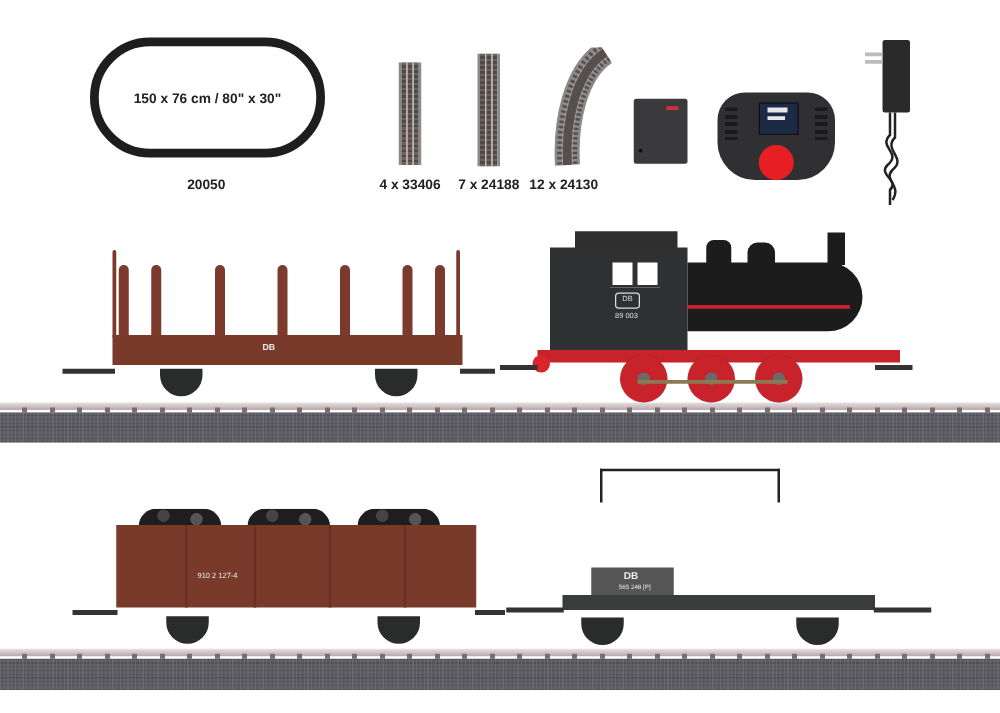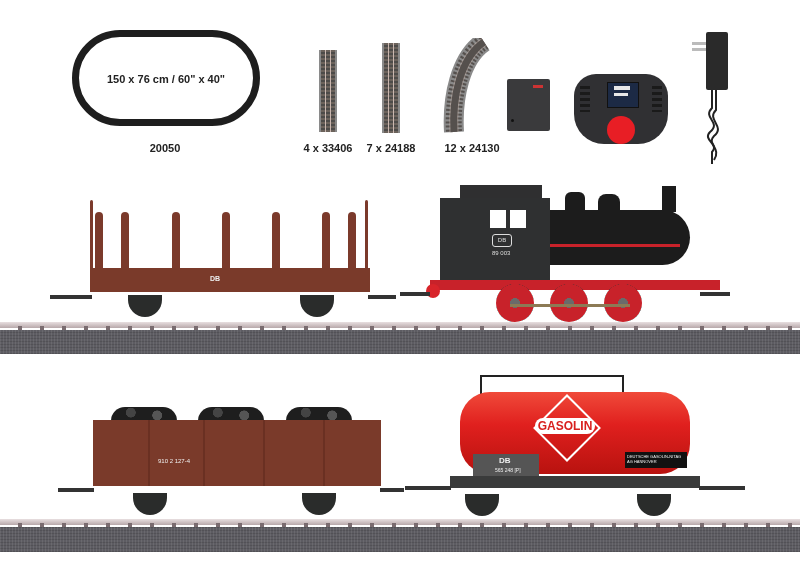--- a/index.html
+++ b/index.html
@@ -19,36 +19,36 @@
   .wheel{position:absolute;width:34px;height:22px;border-radius:0 0 17px 17px;background:#2a2c2b;}
   .wheel-red{position:absolute;border-radius:50%;background:radial-gradient(circle,#6a6a6a 0 18%,#c8222a 19% 70%,#333 71%);}
   .coupler{position:absolute;height:4px;background:#333;}
   .stake{position:absolute;width:8px;background:#7b3a2b;border-radius:4px 4px 0 0;}
   .coal{position:absolute;height:14px;border-radius:40px 40px 0 0;background:radial-gradient(circle at 30% 40%,#444 0 10%,transparent 11%),radial-gradient(circle at 70% 60%,#555 0 10%,transparent 11%),#1e1e1e;}
 </style>
 </head>
 <body>
 
 <div class="oval"></div>
-<div class="oval-text">150 x 76 cm / 60" x 40"</div>
+<div class="oval-text">150 x 76 cm / 80" x 30"</div>
 <div class="lbl" style="left:140px;top:142px;width:50px;">20050</div>
 
 <div class="track-piece" style="left:319px;top:50px;width:18px;height:82px;"></div>
 <div class="lbl" style="left:300px;top:142px;width:56px;">4 x 33406</div>
 
 <div class="track-piece" style="left:382px;top:43px;width:18px;height:90px;"></div>
 <div class="lbl" style="left:363px;top:142px;width:56px;">7 x 24188</div>
 
 <svg class="abs" style="left:440px;top:38px;" width="50" height="98">
   <path d="M44 4 C 20 20, 12 60, 14 94" stroke="#8a8a8a" stroke-width="20" fill="none"></path>
   <path d="M44 4 C 20 20, 12 60, 14 94" stroke="#55504d" stroke-width="16" fill="none" stroke-dasharray="2 2"></path>
   <path d="M44 4 C 20 20, 12 60, 14 94" stroke="#c9b7b0" stroke-width="9" fill="none" opacity=".5"></path>
   <path d="M44 4 C 20 20, 12 60, 14 94" stroke="#55504d" stroke-width="7" fill="none"></path>
 </svg>
-<div class="lbl" style="left:442px;top:142px;width:60px;">12 x 24130</div>
+<div class="lbl" style="left:421px;top:142px;width:60px;">12 x 24130</div>
 
 <div class="abs" style="left:507px;top:79px;width:43px;height:52px;background:#3a3a3c;border-radius:2px;">
   <div class="abs" style="left:26px;top:6px;width:10px;height:3px;background:#c33;"></div>
   <div class="abs" style="left:4px;top:40px;width:3px;height:3px;border-radius:50%;background:#111;"></div>
 </div>
 
 <div class="abs" style="left:574px;top:74px;width:94px;height:70px;background:#303033;border-radius:22px 22px 30px 30px;">
   <div class="abs" style="left:6px;top:12px;width:10px;height:26px;background:repeating-linear-gradient(#1a1a1a 0 3px,#303033 3px 6px);"></div>
   <div class="abs" style="left:78px;top:12px;width:10px;height:26px;background:repeating-linear-gradient(#1a1a1a 0 3px,#303033 3px 6px);"></div>
   <div class="abs" style="left:33px;top:8px;width:30px;height:24px;background:#1c2a45;border:1px solid #111;">
@@ -128,25 +128,20 @@
     <div class="abs" style="left:65px;top:38px;font-size:6px;color:#eee;">910 2 127-4</div>
   </div>
   <div class="coupler" style="left:0px;top:83px;width:36px;"></div>
   <div class="coupler" style="left:322px;top:83px;width:24px;"></div>
   <div class="wheel" style="left:75px;top:88px;"></div>
   <div class="wheel" style="left:244px;top:88px;"></div>
 </div>
 
 <div class="abs" style="left:405px;top:370px;width:345px;height:150px;">
   <div class="abs" style="left:75px;top:5px;width:140px;height:25px;border:2px solid #222;border-bottom:none;"></div>
-  <div class="abs" style="left:55px;top:22px;width:230px;height:82px;background:linear-gradient(#f04a3a,#e0201e 40%,#b8120f);border-radius:30px;">
-    <div class="abs" style="left:83px;top:12px;width:44px;height:44px;transform:rotate(45deg);border:2px solid #fff;"></div>
-    <div class="abs" style="left:75px;top:26px;width:60px;height:16px;background:#fff;border-radius:10px;font-weight:bold;font-size:12px;color:#d8201e;text-align:center;line-height:16px;">GASOLIN</div>
-    <div class="abs" style="left:165px;top:60px;width:62px;height:16px;background:#111;color:#eee;font-size:4px;padding:2px;box-sizing:border-box;overflow:hidden;">DEUTSCHE GASOLIN-NITAG AG HANNOVER</div>
-  </div>
   <div class="abs" style="left:68px;top:84px;width:66px;height:24px;background:#555;">
     <div class="abs" style="left:26px;top:2px;font-size:8px;color:#eee;font-weight:bold;">DB</div>
     <div class="abs" style="left:22px;top:13px;font-size:5px;color:#eee;">565 248 [P]</div>
   </div>
   <div class="abs" style="left:45px;top:106px;width:250px;height:12px;background:#3a3b3b;"></div>
   <div class="coupler" style="left:0px;top:116px;width:46px;"></div>
   <div class="coupler" style="left:294px;top:116px;width:46px;"></div>
   <div class="wheel" style="left:60px;top:124px;"></div>
   <div class="wheel" style="left:232px;top:124px;"></div>
 </div>

